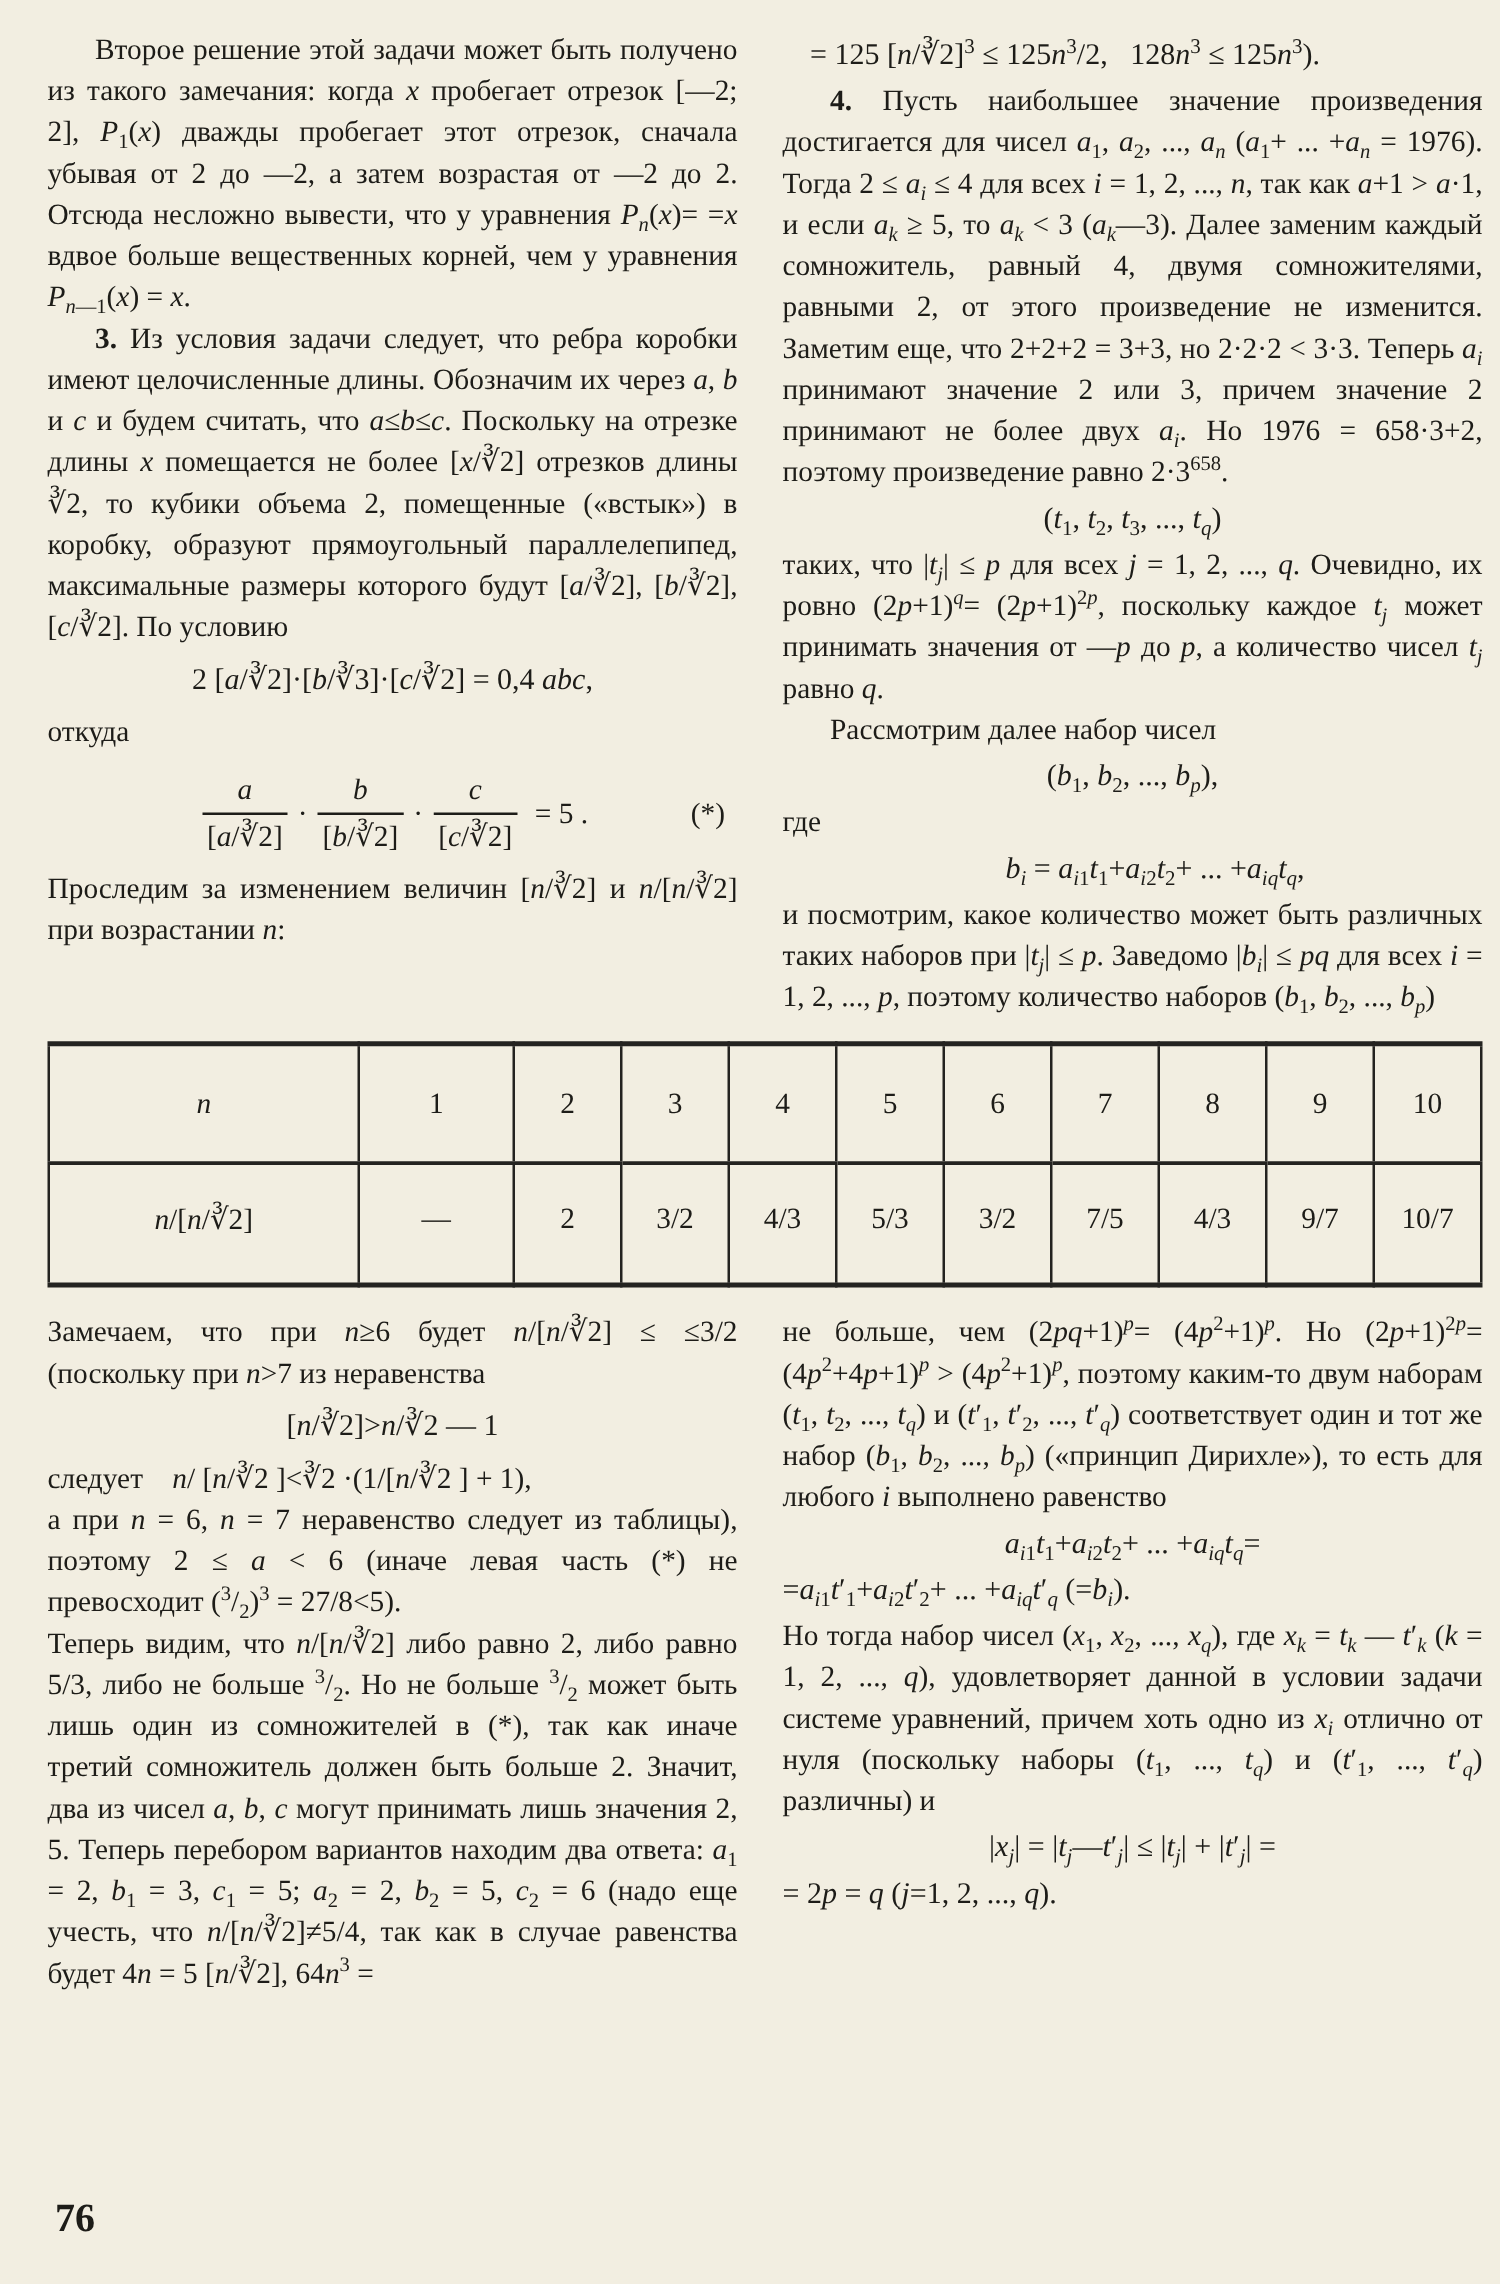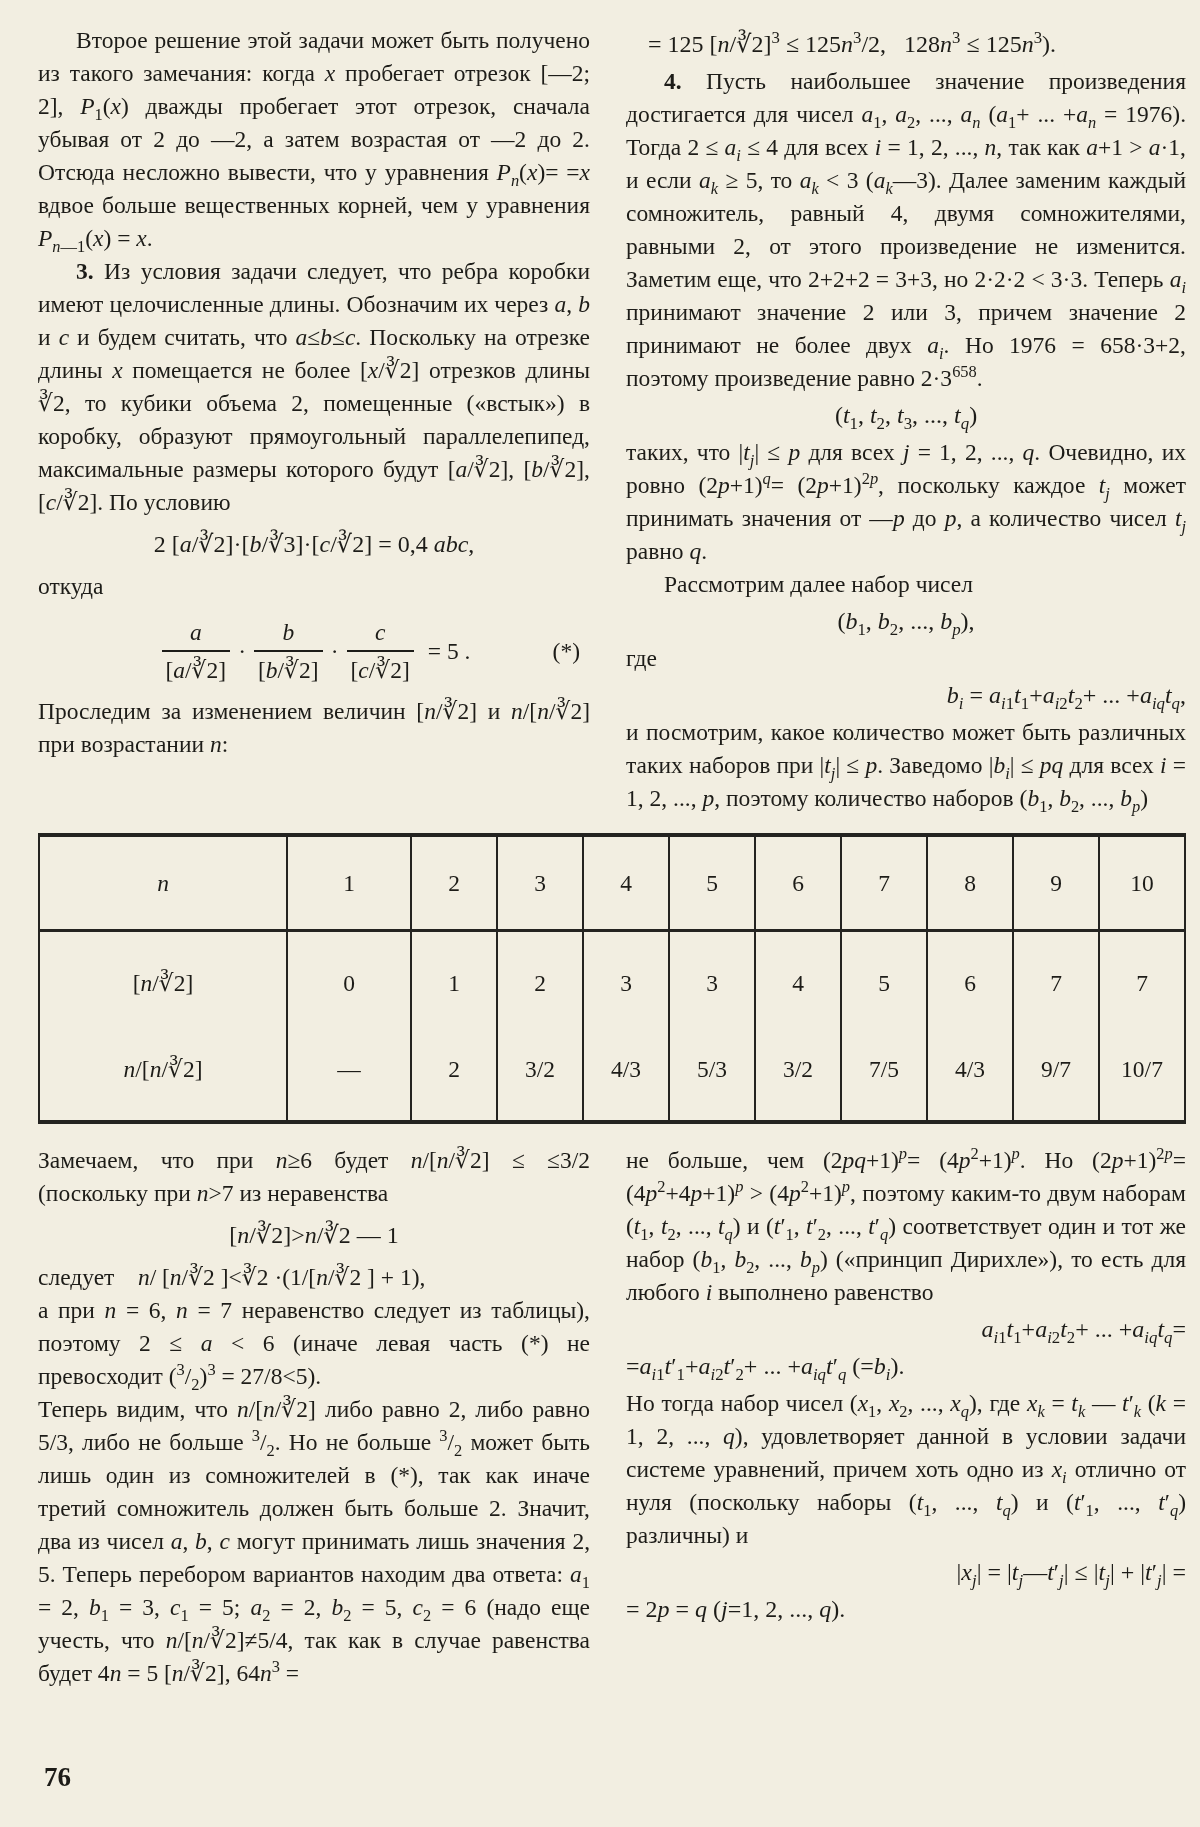--- a/index.html
+++ b/index.html
@@ -22,21 +22,21 @@
     margin:0;font-size:23.5px;line-height:33px;
     text-align:justify;
   }
   p.ind{text-indent:38px;}
   .eq{
     margin:9px 0;font-size:24px;line-height:33px;text-align:center;
   }
   .eq.left{text-align:left;padding-left:22px;}
   .eq.right{text-align:left;padding-right:4px;}
   .eq.tight{margin:4px 0;}
-  .eq.lead{text-align:right;padding-left:0;font-family:Liberation Serif, serif;}
+  .eq.lead{text-align:center;padding-left:0;font-family:Liberation Serif, serif;}
   
   .eqstar{
     position:relative;margin:14px 0 10px 0;
     display:flex;align-items:center;justify-content:center;
     font-size:23.5px;line-height:30px;
   }
   .frac{display:inline-block;vertical-align:middle;text-align:center;margin:0 4px;}
   .frac .num{display:block;padding:0 12px 3px;border-bottom:2px solid currentColor;}
   .frac .den{display:block;padding:3px 4px 0;}
   .dot{margin:0 4px;}
@@ -55,21 +55,21 @@
   table.vals td:first-child{border-left:none;}
   table.vals tr.head td{height:92px;border-bottom:3px solid #242320;}
   table.vals tr.b1 td{height:86px;padding-top:8px;}
   table.vals tr.b2 td{height:86px;border-top:none;padding-bottom:8px;}
   table.vals{border-top:4px solid #242320;border-bottom:4px solid #242320;
     border-left:2px solid #242320;border-right:2px solid #242320;}
   sub{font-size:70%;line-height:0;}
   sup{font-size:70%;line-height:0;}
   .pagenum{
     position:absolute;left:44px;bottom:34px;
-    font-size:27px;font-weight:bold;
+    font-size:32px;font-weight:bold;
   }
 </style>
 </head>
 <body>
 
 <div class="page">
 
   <div class="cols">
     <div class="colL">
       <p class="ind">Второе решение этой задачи может быть получено из такого замечания: когда <i>x</i> пробегает отрезок [—2; 2], <i>P</i><sub>1</sub>(<i>x</i>) дважды пробегает этот отрезок, сначала убывая от 2 до —2, а затем возрастая от —2 до 2. Отсюда несложно вывести, что у уравнения <i>P</i><sub><i>n</i></sub>(<i>x</i>)= =<i>x</i> вдвое больше вещественных корней, чем у уравнения <i>P</i><sub><i>n</i>—1</sub>(<i>x</i>) = <i>x</i>.</p>
@@ -131,33 +131,20 @@
       <td>2</td>
       <td>3</td>
       <td>4</td>
       <td>5</td>
       <td>6</td>
       <td>7</td>
       <td>8</td>
       <td>9</td>
       <td>10</td>
     </tr>
-    <tr class="b1">
-      <td>[<i>n</i>/∛2]</td>
-      <td>0</td>
-      <td>1</td>
-      <td>2</td>
-      <td>3</td>
-      <td>3</td>
-      <td>4</td>
-      <td>5</td>
-      <td>6</td>
-      <td>7</td>
-      <td>7</td>
-    </tr>
     <tr class="b2">
       <td><i>n</i>/[<i>n</i>/∛2]</td>
       <td>—</td>
       <td>2</td>
       <td>3/2</td>
       <td>4/3</td>
       <td>5/3</td>
       <td>3/2</td>
       <td>7/5</td>
       <td>4/3</td>

